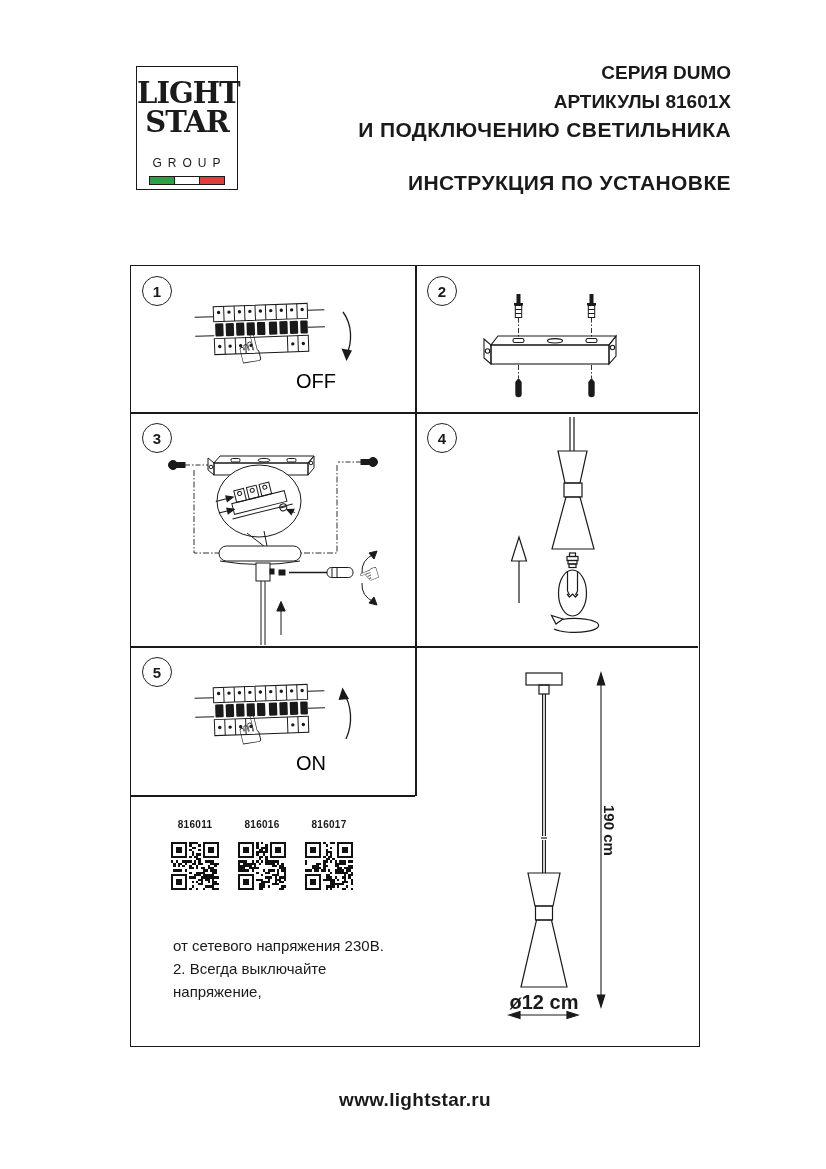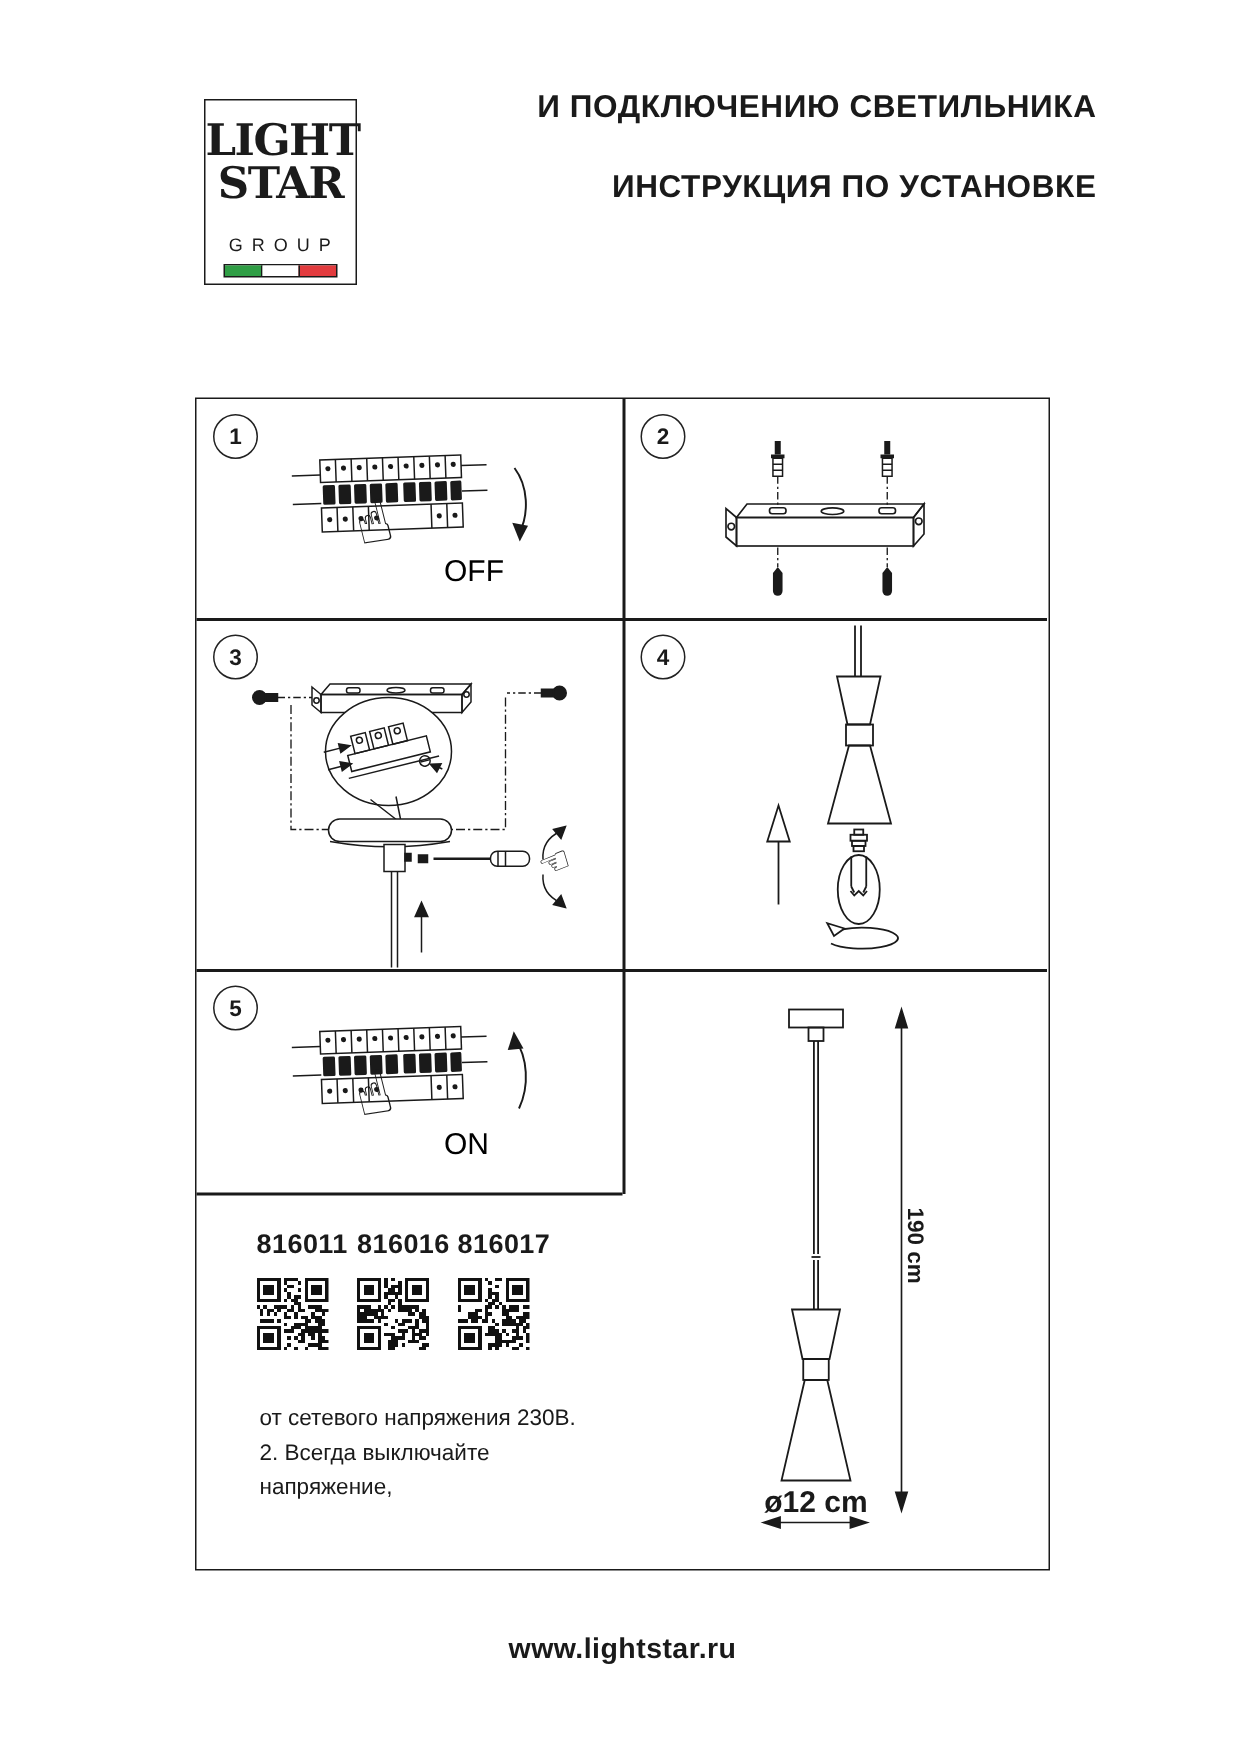--- a/index.html
+++ b/index.html
@@ -47,21 +47,21 @@
   .hand{position:absolute;font-family:"DejaVu Sans",sans-serif;color:#1a1a1a;}
   .hand-press{left:106px;top:60px;font-size:40px;transform:rotate(-14deg);}
   .hand-turn{left:228px;top:148px;font-size:24px;transform:rotate(-22deg);}
   
   .dim-h{position:absolute;left:202px;top:158px;font-size:15px;font-weight:bold;white-space:nowrap;
          transform:rotate(90deg);transform-origin:0 0;}
   .dim-d{position:absolute;left:83px;top:344px;width:90px;text-align:center;font-size:20px;font-weight:bold;}
   
   .qr-row{position:absolute;left:40px;top:23px;display:flex;gap:19px;}
   .qr-col{width:48px;text-align:center;}
-  .qr-num{font-size:18px;font-weight:bold;margin-bottom:12px;letter-spacing:0.3px;}
+  .qr-num{font-size:10px;font-weight:bold;margin-bottom:12px;letter-spacing:0.3px;}
   .qr-box{width:48px;height:48px;}
   .notes{position:absolute;left:42px;top:138px;font-size:15px;line-height:23px;}
   
   .footer{position:absolute;left:130px;top:1089px;width:570px;text-align:center;
           font-size:19px;font-weight:bold;letter-spacing:0.3px;}
 </style>
 </head>
 <body>
 
 <div class="page">
@@ -71,20 +71,22 @@
     <div class="logo-word">STAR</div>
     <div class="logo-group">GROUP</div>
     <div class="flag">
       <span class="fg"></span>
       <span class="fw"></span>
       <span class="fr"></span>
     </div>
   </div>
 
   <div class="titles">
+    <div class="t1">СЕРИЯ DUMO</div>
+    <div class="t1">АРТИКУЛЫ 81601X</div>
     <div class="t2">И ПОДКЛЮЧЕНИЮ СВЕТИЛЬНИКА</div>
     <div class="t2 first">ИНСТРУКЦИЯ ПО УСТАНОВКЕ</div>
   </div>
 
   <div class="frame">
     <div class="vline"></div>
     <div class="hline h1"></div>
     <div class="hline h2"></div>
     <div class="hline h3"></div>
 

